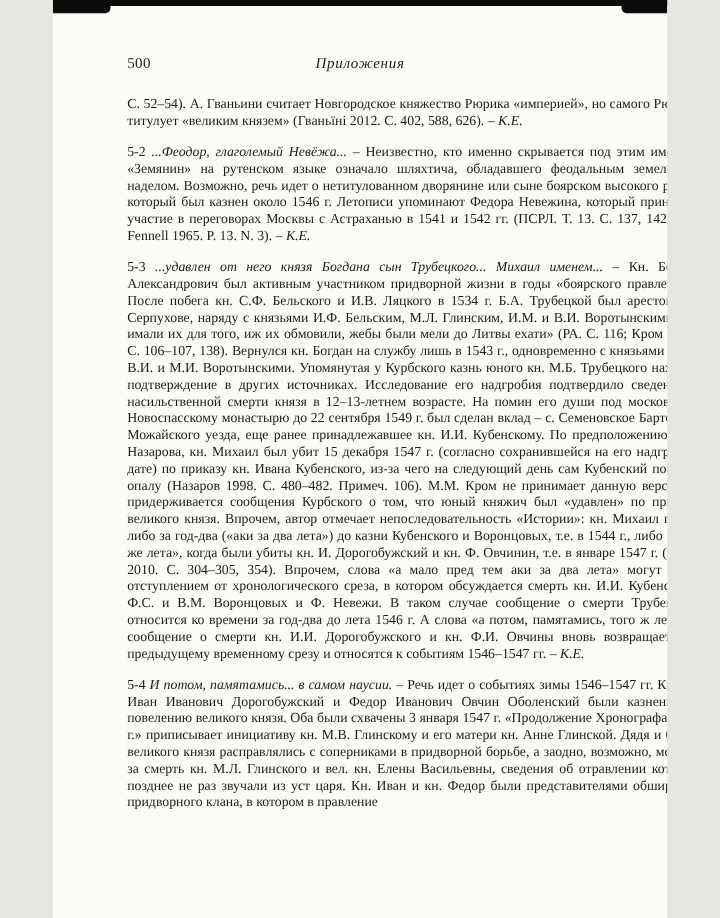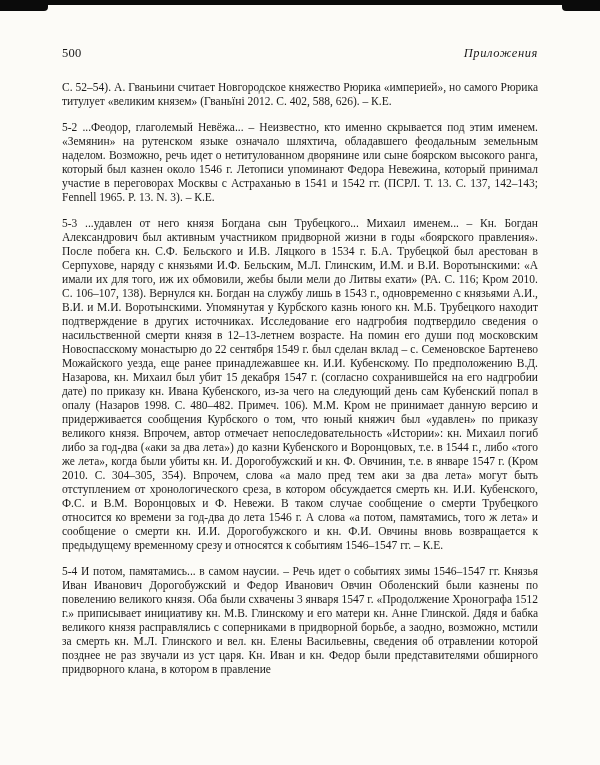--- a/index.html
+++ b/index.html
@@ -1,18 +1,18 @@
 <!DOCTYPE html>
 <html lang="ru"><head>
 <meta charset="utf-8">
 <style>
   html, body { margin:0; padding:0; background:#e8e6e0; }
   .page {
     position: relative;
-    width: 600px;
+    width: 512px;
     height: 765px;
     margin: 0 auto;
     background: #fcfbf7;
     overflow: hidden;
     font-family: "Liberation Serif", "DejaVu Serif", serif;
     color: #1b1b1b;
   }
   
   .scan-bar {
     position: absolute; top: 0; left: 0;
@@ -33,37 +33,37 @@
     top: 46px; left: 62px; right: 62px; height: 18px;
     font-size: 12.5px;
   }
   .page-number {
     position: absolute; left: 0; top: 0;
     font-style: normal;
     letter-spacing: 0.3px;
   }
   .running-head-title {
     position: absolute; left: 0; right: 0; top: 0;
-    text-align: right;
+    text-align: center;
     font-style: italic;
     letter-spacing: 0.6px;
   }
   .body-text {
     position: absolute;
     top: 80px;
     left: 62px;
     width: 476px;
     font-size: 11.5px;
     line-height: 14px;
     text-align: justify;
     text-justify: inter-word;
   }
   .body-text p { margin: 0; }
   .body-text p + p { margin-top: 12px; }
-  .italic { }
+  .italic { font-style: italic; }
 </style>
 </head>
 <body>
 
 <div class="page">
 
   <div class="scan-bar"></div>
   <div class="scan-corner-left"></div>
   <div class="scan-corner-right"></div>
 

